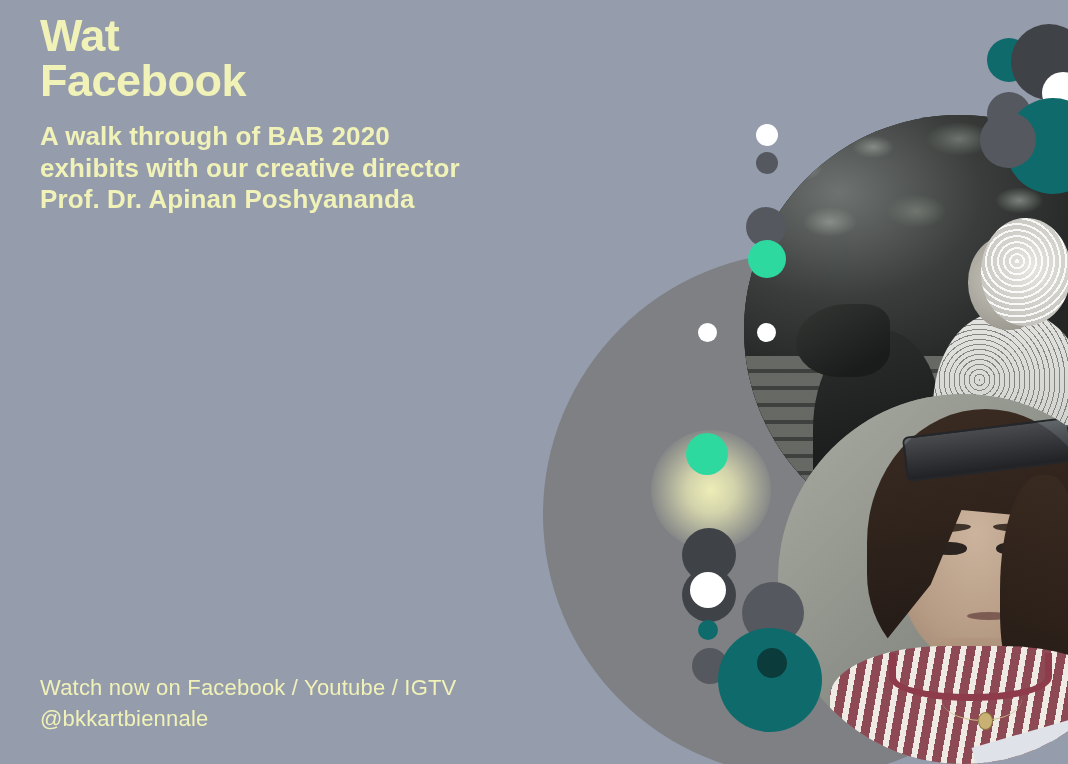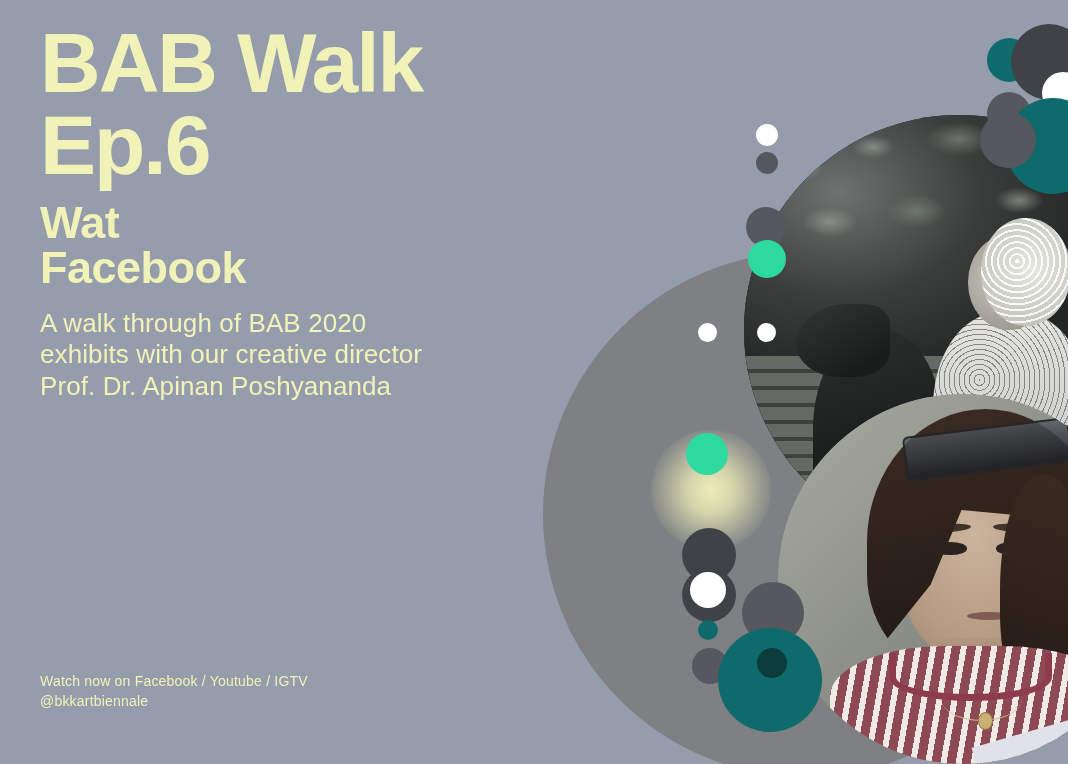--- a/index.html
+++ b/index.html
@@ -278,32 +278,32 @@
     font-weight: bold;
     font-size: 45px;
     line-height: 1.0;
     letter-spacing: -0.5px;
     margin-top: 13px;
     white-space: pre-line;
   }
   .desc {
     color: #f1f2b7;
     font-size: 26px;
-    font-weight: 400;
+    font-weight: 700;
     line-height: 1.22;
     margin-top: 18px;
     white-space: pre-line;
     letter-spacing: 0.1px;
   }
   .footer {
     position: absolute;
     left: 0;
     top: 672px;
     color: #f1f2b7;
-    font-size: 14px;
+    font-size: 22px;
     font-weight: 300;
     line-height: 1.42;
     white-space: pre-line;
     letter-spacing: 0.2px;
   }
 </style>
 </head>
 <body>
 
 <div class="poster">
@@ -373,22 +373,20 @@
         <div class="blob" style="left: 690px; top: 572px; width: 36px; height: 36px; background: rgb(255, 255, 255);"></div>
         <div class="blob" style="left: 698px; top: 620px; width: 20px; height: 20px; background: rgb(15, 107, 107);"></div>
         <div class="blob" style="left: 692px; top: 648px; width: 36px; height: 36px; background: rgb(85, 88, 94);"></div>
         <div class="blob" style="left: 742px; top: 582px; width: 62px; height: 62px; background: rgb(85, 88, 94);"></div>
         <div class="blob" style="left: 718px; top: 628px; width: 104px; height: 104px; background: rgb(15, 107, 107);"></div>
         <div class="blob" style="left: 757px; top: 648px; width: 30px; height: 30px; background: rgb(11, 59, 59);"></div>
       </div>
   </div>
 
   <div class="content">
-    <h1 class="title">BAB Walk
-Ep.6</h1>
     <div class="venue">Wat
 Facebook</div>
     <div class="desc">A walk through of BAB 2020
 exhibits with our creative director
 Prof. Dr. Apinan Poshyananda</div>
     <div class="footer">Watch now on Facebook / Youtube / IGTV
 @bkkartbiennale</div>
   </div>
 
 </div>

